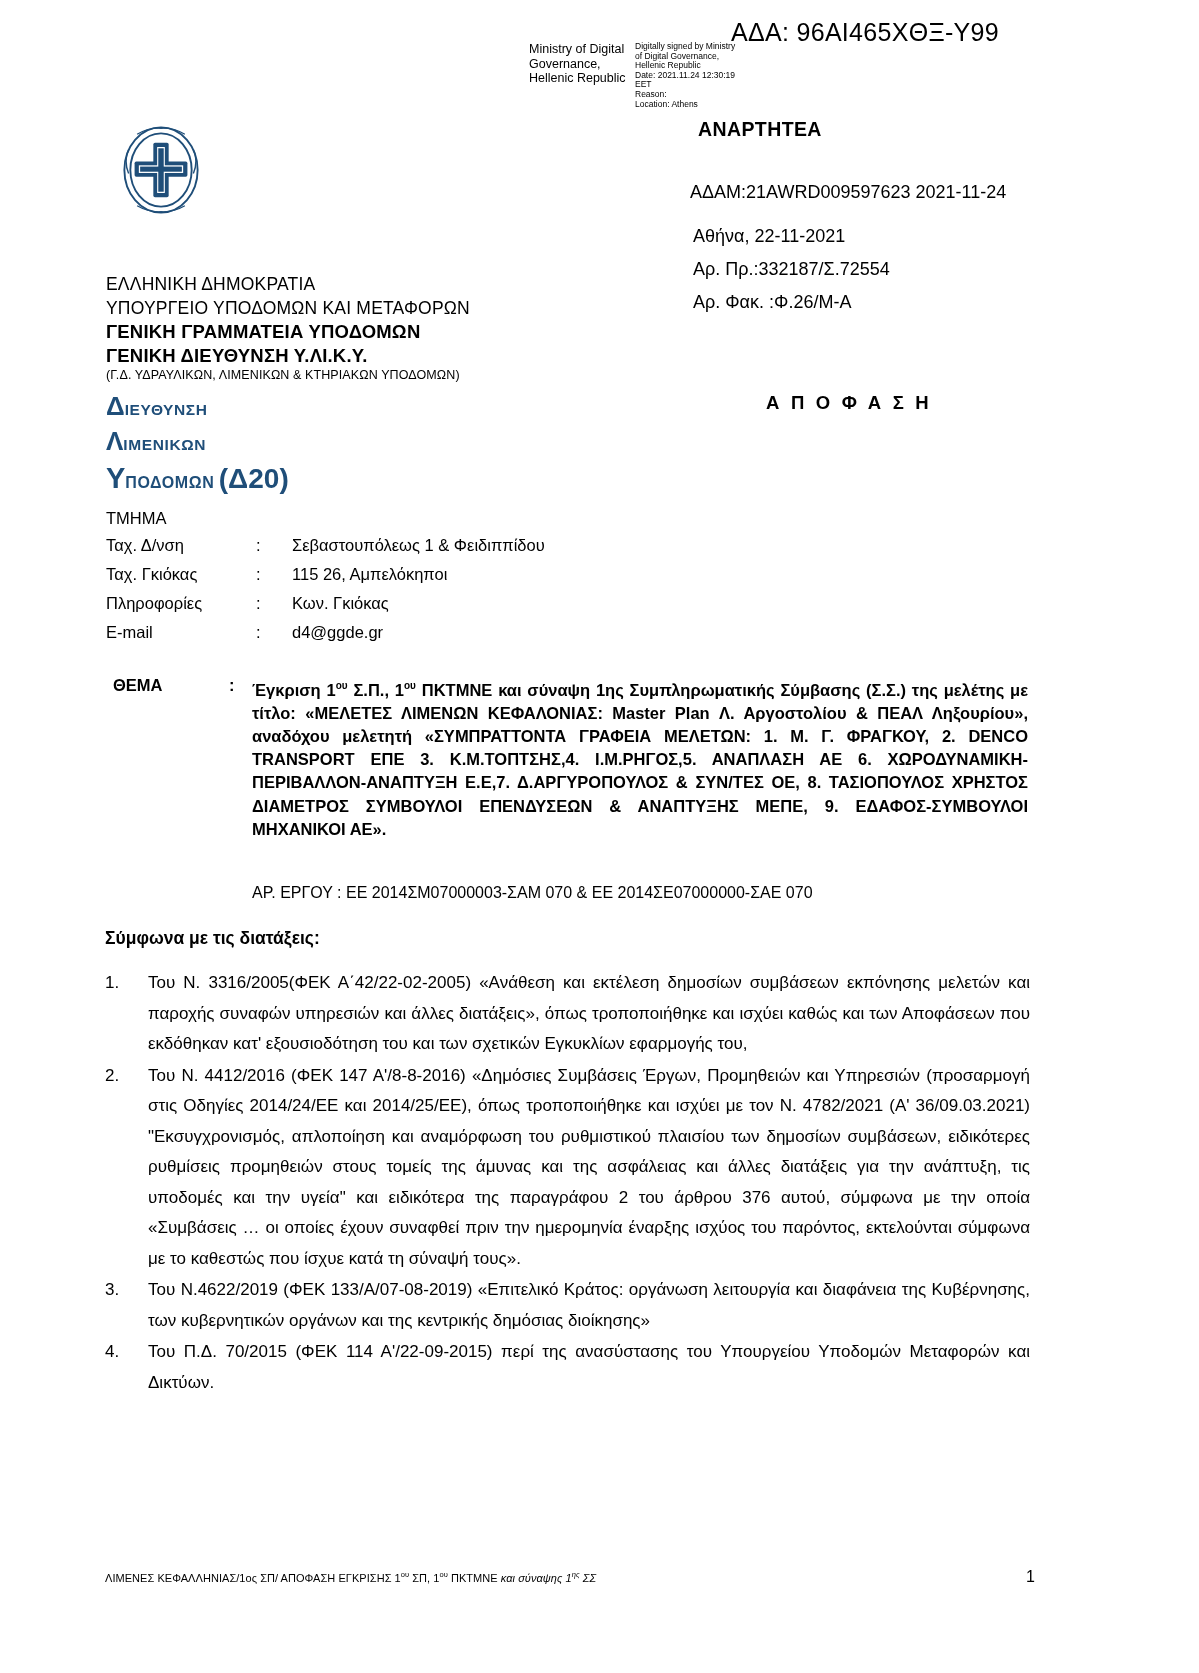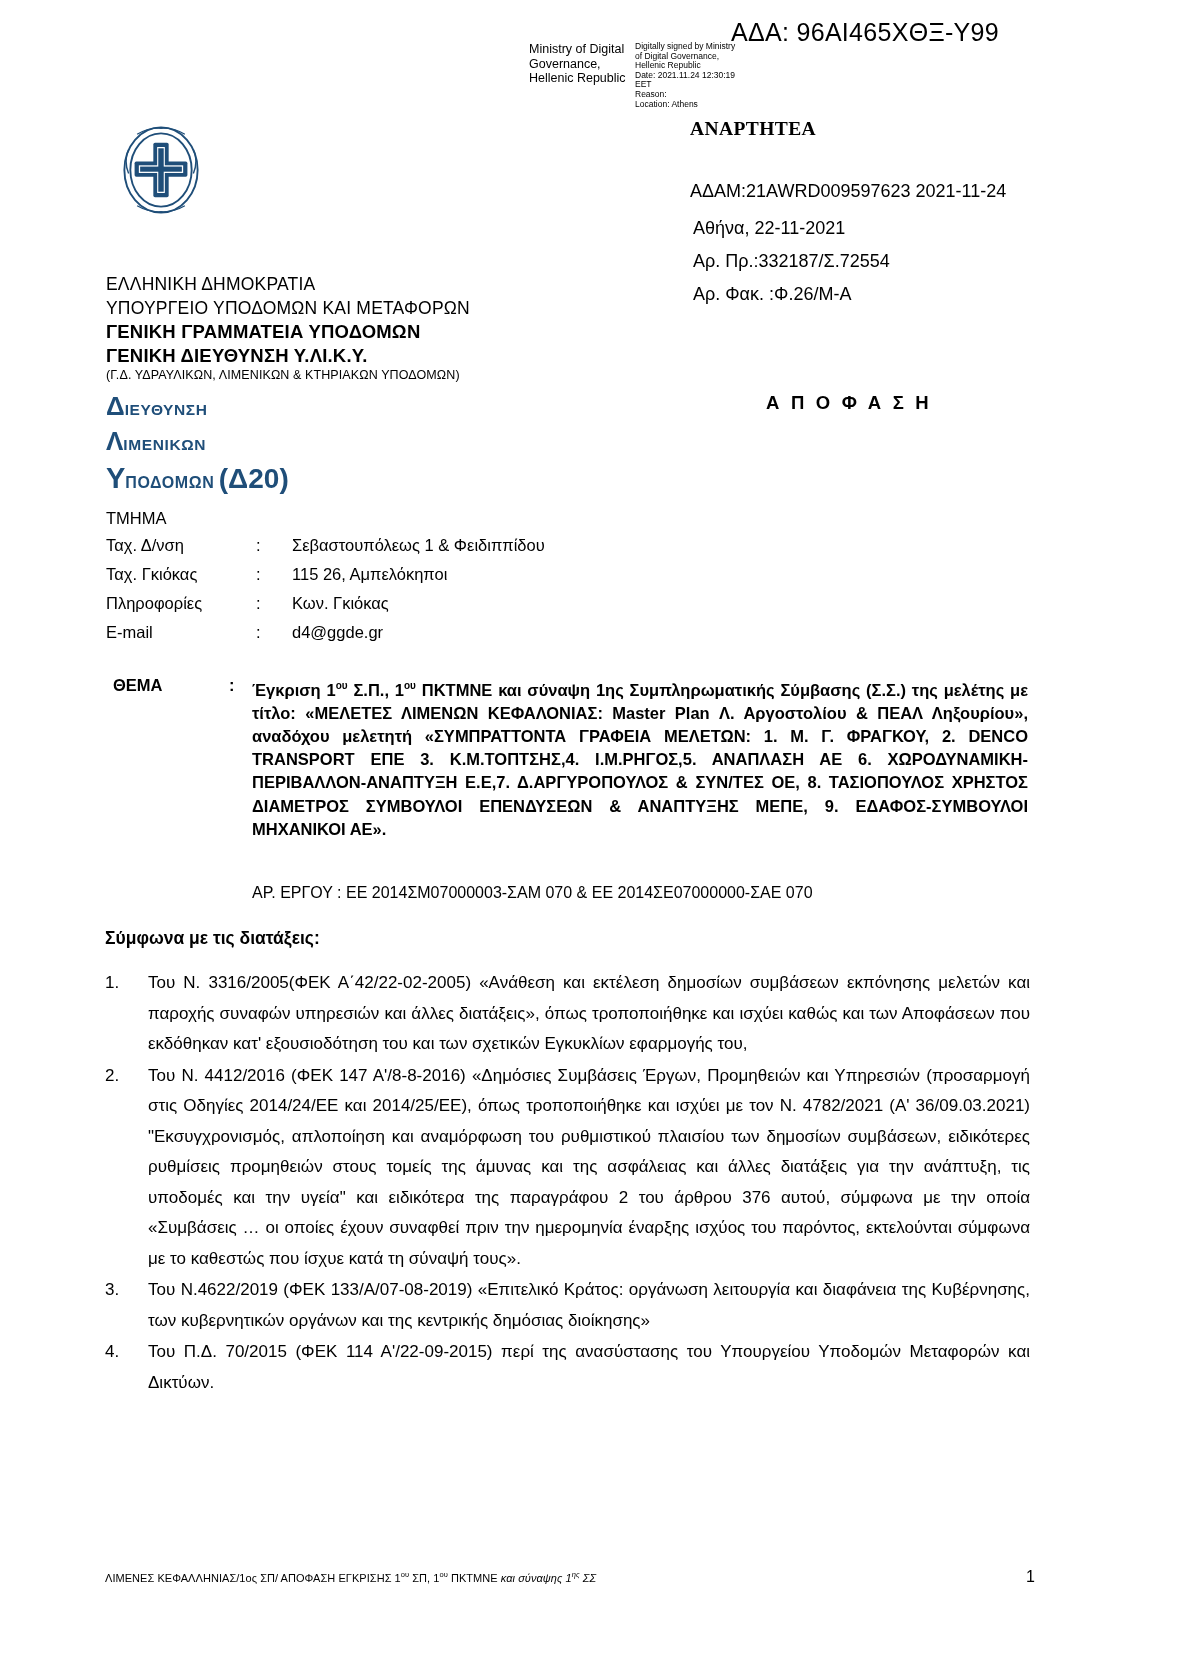--- a/index.html
+++ b/index.html
@@ -130,32 +130,31 @@
   .right-head {
     position: absolute;
     top: 118px;
     left: 690px;
     width: 330px;
   }
   .anartitea {
     font-size: 19.5px;
     font-weight: bold;
     letter-spacing: 0.4px;
-    margin-left: 0px;
-    font-family: Liberation Serif, serif;
+    margin-left: 8px;
   }
   .adam {
     font-size: 18px;
     line-height: 26px;
     margin-top: 38px;
     width: 320px;
   }
   .right-dates {
     position: absolute;
-    top: 212px;
+    top: 220px;
     left: 693px;
     font-size: 18px;
     line-height: 33px;
   }
   .apofasi {
     position: absolute;
     top: 392px;
     left: 766px;
     font-size: 18.5px;
     font-weight: bold;

